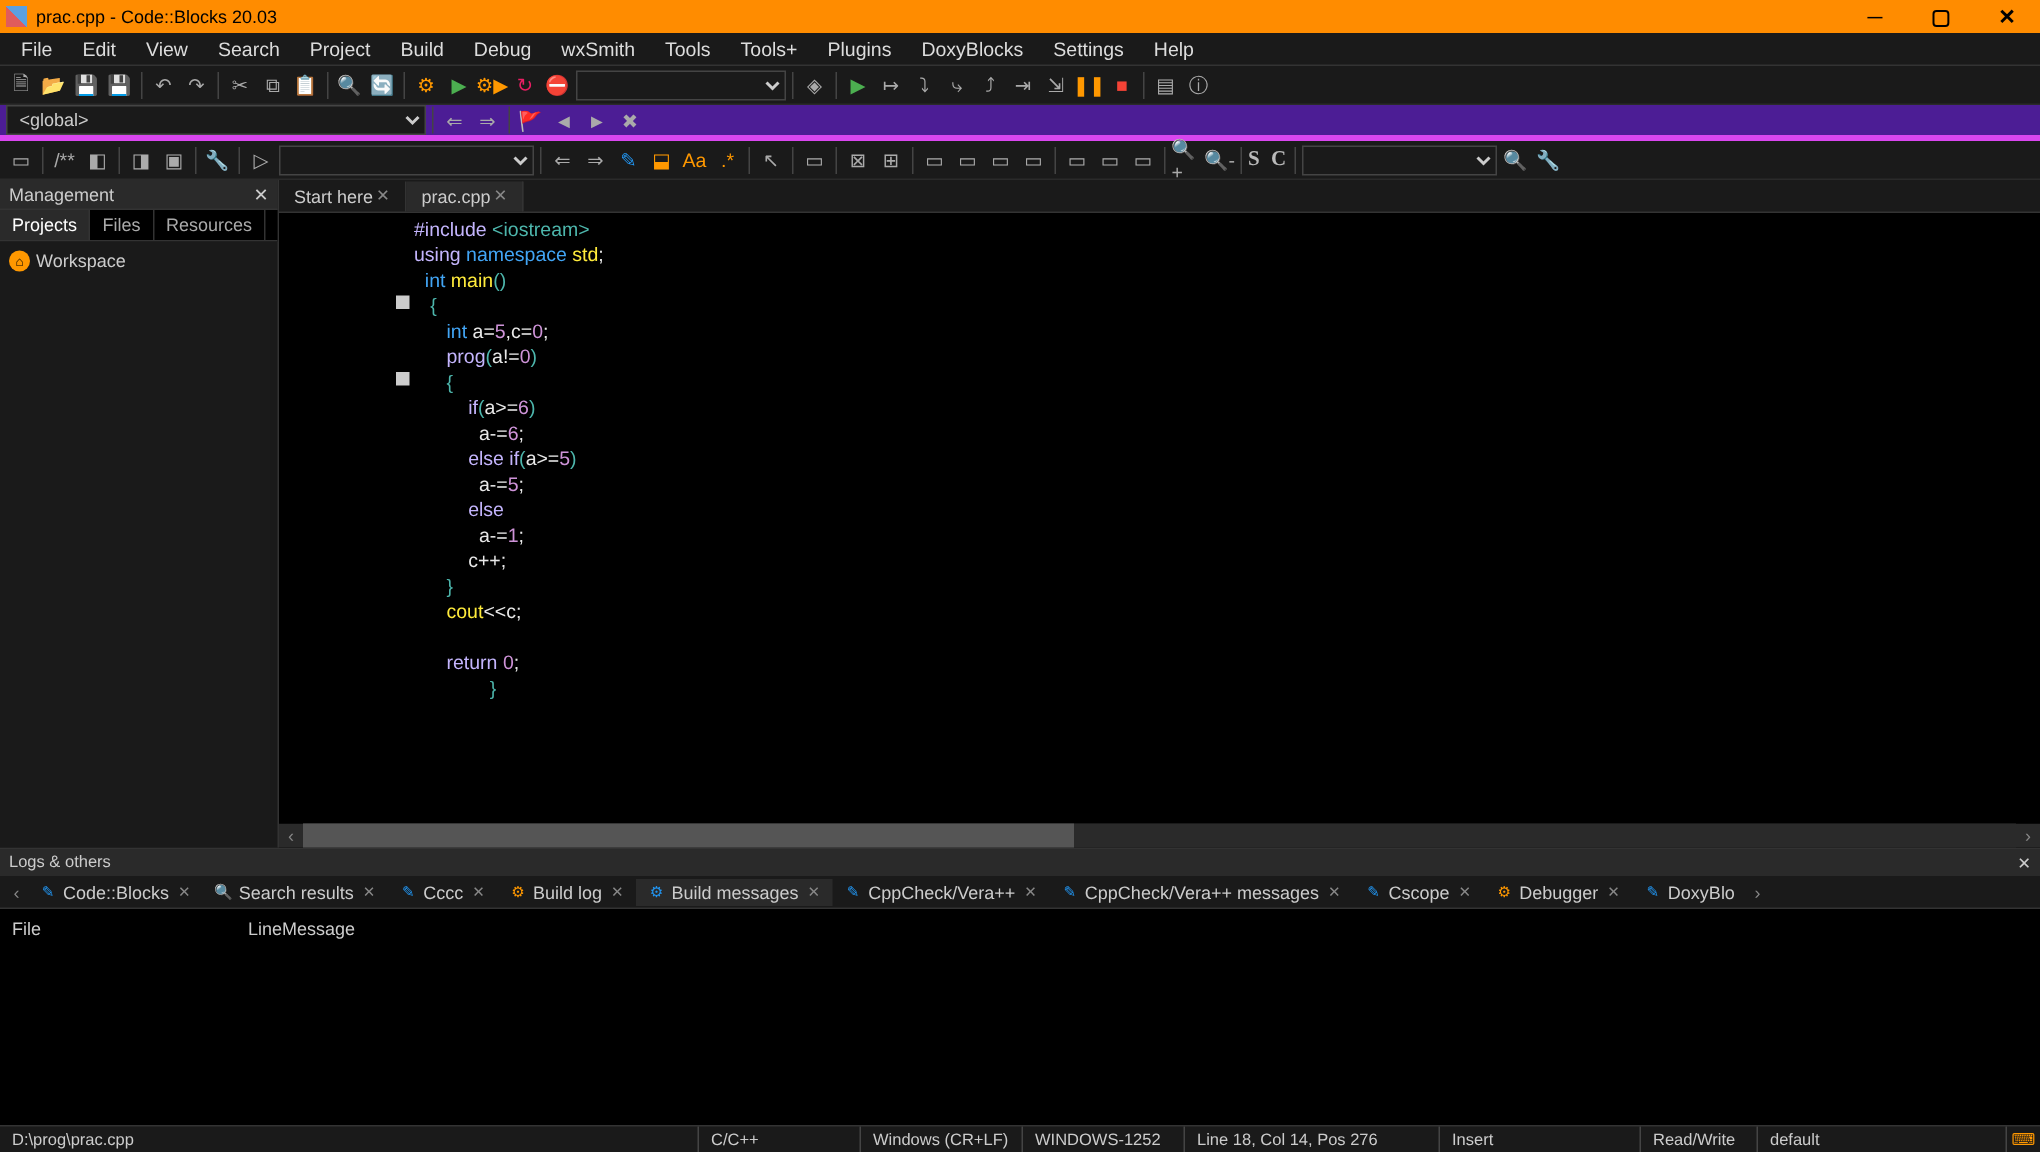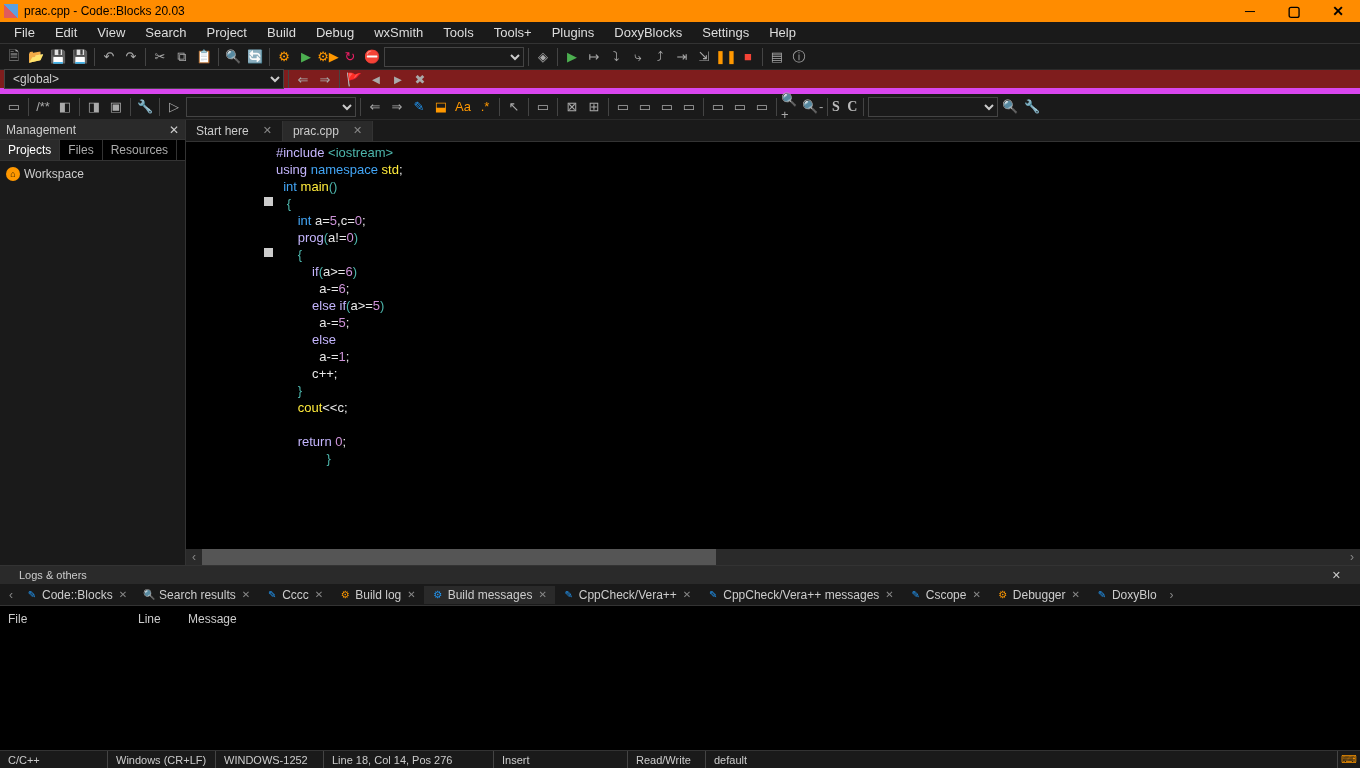--- a/index.html
+++ b/index.html
@@ -13,62 +13,62 @@
 .menubar .item { padding: 2px 10px; font-size: 13px; color: #ddd; cursor: pointer; }
 .toolbar { height: 26px; background: #1a1a1a; display: flex; align-items: center; padding: 0 4px; gap: 2px; border-bottom: 1px solid #2a2a2a; }
 .tb-icon { width: 20px; height: 20px; display: flex; align-items: center; justify-content: center; font-size: 13px; color: #aaa; cursor: pointer; border-radius: 2px; }
 .tb-sep { width: 1px; height: 18px; background: #444; margin: 0 2px; }
 .tb-dropdown { height: 20px; background: #1a1a1a; border: 1px solid #444; color: #ccc; font-size: 12px; padding: 0 4px; }
 .tb-green { color: #4caf50; }
 .tb-red { color: #f44336; }
 .tb-pink { color: #e91e63; }
 .tb-blue { color: #2196f3; }
 .tb-orange { color: #ff9800; }
-.contextbar { height: 24px; background: #7f1d1d; display: flex; align-items: center; gap: 2px; padding: 0 4px; border-bottom: 6px solid #d946ef; }
+.contextbar { height: 24px; background: #4c1d95; display: flex; align-items: center; gap: 2px; padding: 0 4px; border-bottom: 4px solid #d946ef; }
 .contextbar select { background: #1a1a1a; border: 1px solid #444; color: #ccc; height: 20px; font-size: 12px; padding: 0 4px; }
 .toolbar2 { height: 26px; background: #1a1a1a; display: flex; align-items: center; padding: 0 4px; gap: 2px; border-bottom: 1px solid #2a2a2a; }
 .main { display: flex; height: 445px; }
 .sidebar { width: 186px; background: #1a1a1a; border-right: 1px solid #333; display: flex; flex-direction: column; }
 .sidebar-header { height: 20px; background: #2a2a2a; display: flex; align-items: center; justify-content: space-between; padding: 0 6px; font-size: 12px; color: #ccc; border-bottom: 1px solid #333; }
 .sidebar-tabs { display: flex; background: #000000; border-bottom: 1px solid #333; }
 .sidebar-tab { padding: 3px 8px; font-size: 12px; color: #aaa; cursor: pointer; border-right: 1px solid #333; }
 .sidebar-tab.active { background: #2a2a2a; color: #fff; }
 .sidebar-body { flex: 1; padding: 4px; }
 .ws-item { display: flex; align-items: center; gap: 4px; font-size: 12px; color: #ccc; padding: 2px; }
 .ws-icon { width: 14px; height: 14px; border-radius: 50%; background: #ff9800; display: flex; align-items: center; justify-content: center; font-size: 9px; color: #000; }
 .editor-area { flex: 1; display: flex; flex-direction: column; background: #000; }
 .editor-tabs { height: 22px; background: #1a1a1a; display: flex; align-items: center; border-bottom: 1px solid #333; }
-.etab { padding: 3px 10px; display: flex; align-items: center; gap: 14px; font-size: 12px; color: #ccc; cursor: pointer; border-right: 1px solid #333; }
+.etab { padding: 3px 10px; display: flex; align-items: center; gap: 2px; font-size: 12px; color: #ccc; cursor: pointer; border-right: 1px solid #333; }
 .etab.active { background: #2a2a2a; }
 .etab .x { color: #888; font-size: 11px; }
 .editor { flex: 1; background: #000; font-family: Consolas, "Courier New", monospace; font-size: 13px; line-height: 17px; display: flex; overflow: hidden; position: relative; }
 .editor-content { padding: 2px 0 0 90px; white-space: pre; color: #ccc; }
 .fold-marker { position: absolute; left: 78px; width: 9px; height: 9px; background: #ccc; }
 .kw-green { color: #c4b5fd; }
 .kw-teal { color: #4db6ac; }
 .kw-blue { color: #42a5f5; }
 .kw-yellow { color: #ffeb3b; }
 .kw-purple { color: #ce93d8; }
 .kw-white { color: #e8e8e8; }
 .scroll-h { height: 16px; background: #2a2a2a; display: flex; align-items: center; }
 .scroll-arrow { width: 16px; height: 16px; display: flex; align-items: center; justify-content: center; color: #888; cursor: pointer; }
 .scroll-track { flex: 1; height: 16px; background: #2a2a2a; position: relative; }
 .scroll-thumb { position: absolute; left: 0; width: 45%; height: 16px; background: #555; }
 .logs { height: 185px; background: #1a1a1a; border-top: 1px solid #333; display: flex; flex-direction: column; }
-.logs-header { height: 18px; background: #2a2a2a; display: flex; align-items: center; justify-content: space-between; padding: 0 19px; font-size: 11px; color: #ccc; }
+.logs-header { height: 18px; background: #2a2a2a; display: flex; align-items: center; justify-content: space-between; padding: 0 6px; font-size: 11px; color: #ccc; }
 .logs-tabs { height: 22px; display: flex; align-items: center; padding: 0 4px; gap: 0; background: #1a1a1a; border-bottom: 1px solid #333; overflow: hidden; }
 .logs-tabs .nav { width: 14px; text-align: center; color: #888; cursor: pointer; }
 .ltab { padding: 2px 8px; display: flex; align-items: center; gap: 4px; font-size: 12px; color: #ccc; cursor: pointer; white-space: nowrap; }
 .ltab.active { background: #2a2a2a; }
 .ltab .ico { width: 12px; height: 12px; font-size: 10px; display: flex; align-items: center; justify-content: center; }
 .ltab .x { color: #888; font-size: 10px; margin-left: 2px; }
 .logs-body { flex: 1; background: #000; padding: 6px 8px; font-family: Consolas, monospace; font-size: 12px; color: #ccc; }
 .logs-cols { display: flex; gap: 0; }
 .logs-cols span:nth-child(1){ width: 130px; }
-.logs-cols span:nth-child(2){ width: 50px; }
+.logs-cols span:nth-child(2){ width: 50px; text-align: right; }
 .statusbar { height: 18px; background: #1a1a1a; border-top: 1px solid #333; display: flex; align-items: center; font-size: 11px; color: #ccc; }
 .sb-cell { padding: 0 8px; border-right: 1px solid #444; height: 100%; display: flex; align-items: center; }
 .sb-cell.path { width: 466px; }
 .sb-cell.lang { width: 108px; }
 .sb-cell.eol { width: 108px; }
 .sb-cell.enc { width: 108px; }
 .sb-cell.pos { width: 170px; }
 .sb-cell.ins { width: 134px; }
 .sb-cell.rw { width: 78px; }
 .sb-cell.hl { flex: 1; }
@@ -327,20 +327,21 @@
   <div class="logs-body">
     <div class="logs-cols">
       <span>File</span>
       <span>Line</span>
       <span>Message</span>
     </div>
   </div>
 </div>
 
 <div class="statusbar">
+  <div class="sb-cell path">D:\prog\prac.cpp</div>
   <div class="sb-cell lang">C/C++</div>
   <div class="sb-cell eol">Windows (CR+LF)</div>
   <div class="sb-cell enc">WINDOWS-1252</div>
   <div class="sb-cell pos">Line 18, Col 14, Pos 276</div>
   <div class="sb-cell ins">Insert</div>
   <div class="sb-cell rw">Read/Write</div>
   <div class="sb-cell hl">default</div>
   <div class="sb-kb">⌨</div>
 </div>
 

